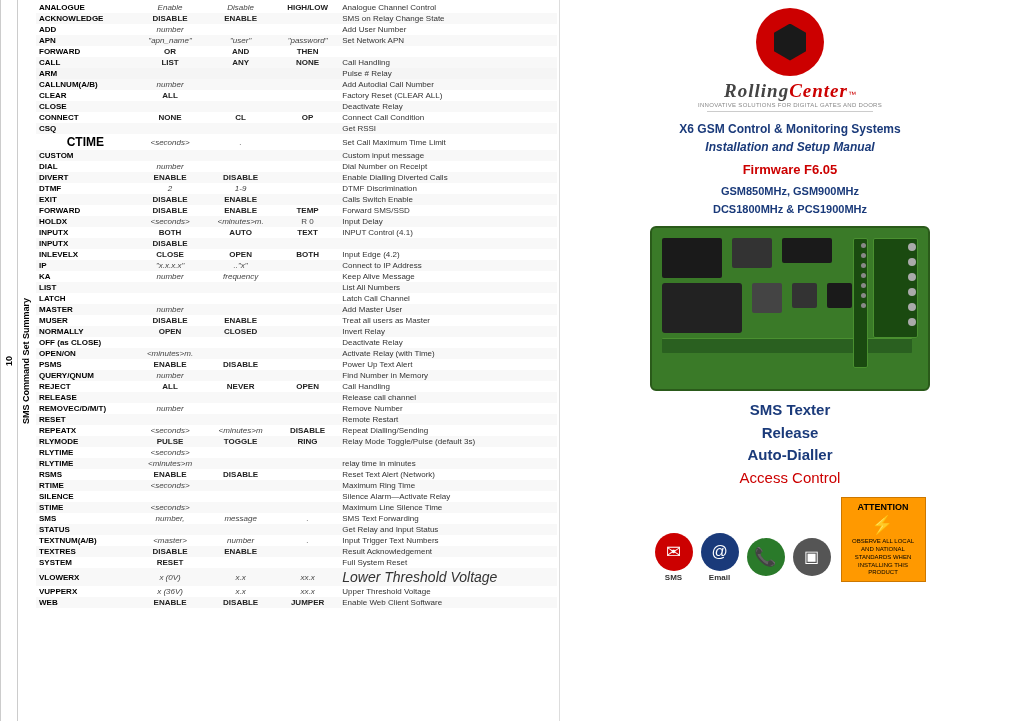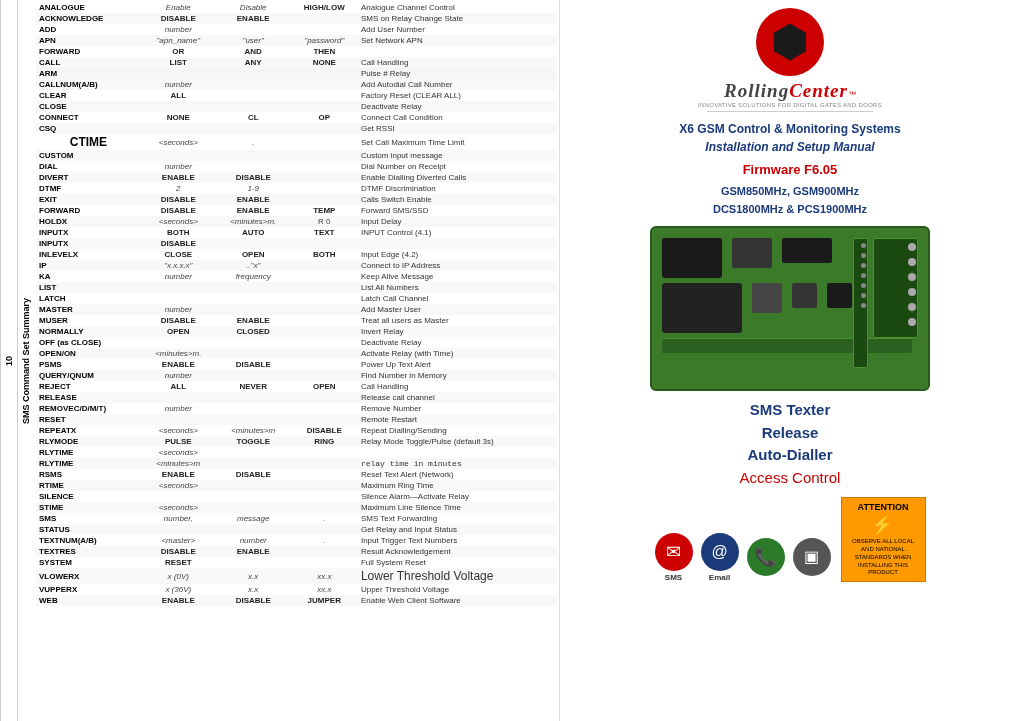--- a/index.html
+++ b/index.html
@@ -330,21 +330,21 @@
             <td style="padding: 1px 3px; font-size: 8px; text-align: center; white-space: nowrap; font-style: italic; color: rgb(68, 68, 68);">&lt;seconds&gt;</td>
             <td style="padding: 1px 3px; font-size: 8px; text-align: center; white-space: nowrap; font-style: italic; color: rgb(68, 68, 68);"></td>
             <td style="padding: 1px 3px; font-size: 8px; text-align: center; white-space: nowrap; font-style: italic; color: rgb(68, 68, 68);"></td>
             <td style="padding: 1px 3px; font-size: 8px; color: rgb(51, 51, 51);"></td>
           </tr>
           <tr style="background: rgb(245, 245, 245);">
             <td style="font-weight: bold; color: rgb(0, 0, 0); padding: 1px 3px; font-size: 8px; white-space: nowrap;">RLYTIME</td>
             <td style="padding: 1px 3px; font-size: 8px; text-align: center; white-space: nowrap; font-style: italic; color: rgb(68, 68, 68);">&lt;minutes&gt;m</td>
             <td style="padding: 1px 3px; font-size: 8px; text-align: center; white-space: nowrap; font-style: italic; color: rgb(68, 68, 68);"></td>
             <td style="padding: 1px 3px; font-size: 8px; text-align: center; white-space: nowrap; font-style: italic; color: rgb(68, 68, 68);"></td>
-            <td style="padding: 1px 3px; font-size: 8px; color: rgb(51, 51, 51); font-family: Liberation Mono, monospace;">relay time in minutes</td>
+            <td style="padding: 1px 3px; font-size: 8px; color: rgb(51, 51, 51);">relay time in minutes</td>
           </tr>
           <tr>
             <td style="font-weight: bold; color: rgb(0, 0, 0); padding: 1px 3px; font-size: 8px; white-space: nowrap;">RSMS</td>
             <td style="padding: 1px 3px; font-size: 8px; text-align: center; white-space: nowrap; font-weight: bold;">ENABLE</td>
             <td style="padding: 1px 3px; font-size: 8px; text-align: center; white-space: nowrap; font-weight: bold;">DISABLE</td>
             <td style="padding: 1px 3px; font-size: 8px; text-align: center; white-space: nowrap; font-style: italic; color: rgb(68, 68, 68);"></td>
             <td style="padding: 1px 3px; font-size: 8px; color: rgb(51, 51, 51); margin-left: 32px;">Reset Text Alert (Network)</td>
           </tr>
           <tr style="background: rgb(245, 245, 245);">
             <td style="font-weight: bold; color: rgb(0, 0, 0); padding: 1px 3px; font-size: 8px; white-space: nowrap;">RTIME</td>
@@ -400,21 +400,21 @@
             <td style="padding: 1px 3px; font-size: 8px; text-align: center; white-space: nowrap; font-weight: bold;">RESET</td>
             <td style="padding: 1px 3px; font-size: 8px; text-align: center; white-space: nowrap; font-style: italic; color: rgb(68, 68, 68);"></td>
             <td style="padding: 1px 3px; font-size: 8px; text-align: center; white-space: nowrap; font-style: italic; color: rgb(68, 68, 68);"></td>
             <td style="padding: 1px 3px; font-size: 8px; color: rgb(51, 51, 51);">Full System Reset</td>
           </tr>
           <tr style="background: rgb(245, 245, 245);">
             <td style="font-weight: bold; color: rgb(0, 0, 0); padding: 1px 3px; font-size: 8px; white-space: nowrap;">VLOWERX</td>
             <td style="padding: 1px 3px; font-size: 8px; text-align: center; white-space: nowrap; font-style: italic; color: rgb(68, 68, 68);">x (0V)</td>
             <td style="padding: 1px 3px; font-size: 8px; text-align: center; white-space: nowrap; font-style: italic; color: rgb(68, 68, 68);">x.x</td>
             <td style="padding: 1px 3px; font-size: 8px; text-align: center; white-space: nowrap; font-style: italic; color: rgb(68, 68, 68);">xx.x</td>
-            <td style="padding: 1px 3px; font-size: 12px; color: rgb(51, 51, 51);">Lower Threshold Voltage</td>
+            <td style="padding: 1px 3px; font-size: 14px; color: rgb(51, 51, 51); font-style: italic;">Lower Threshold Voltage</td>
           </tr>
           <tr>
             <td style="font-weight: bold; color: rgb(0, 0, 0); padding: 1px 3px; font-size: 8px; white-space: nowrap;">VUPPERX</td>
             <td style="padding: 1px 3px; font-size: 8px; text-align: center; white-space: nowrap; font-style: italic; color: rgb(68, 68, 68);">x (36V)</td>
             <td style="padding: 1px 3px; font-size: 8px; text-align: center; white-space: nowrap; font-style: italic; color: rgb(68, 68, 68);">x.x</td>
             <td style="padding: 1px 3px; font-size: 8px; text-align: center; white-space: nowrap; font-style: italic; color: rgb(68, 68, 68);">xx.x</td>
             <td style="padding: 1px 3px; font-size: 8px; color: rgb(51, 51, 51);">Upper Threshold Voltage</td>
           </tr>
           <tr style="background: rgb(245, 245, 245);">
             <td style="font-weight: bold; color: rgb(0, 0, 0); padding: 1px 3px; font-size: 8px; white-space: nowrap;">WEB</td>

